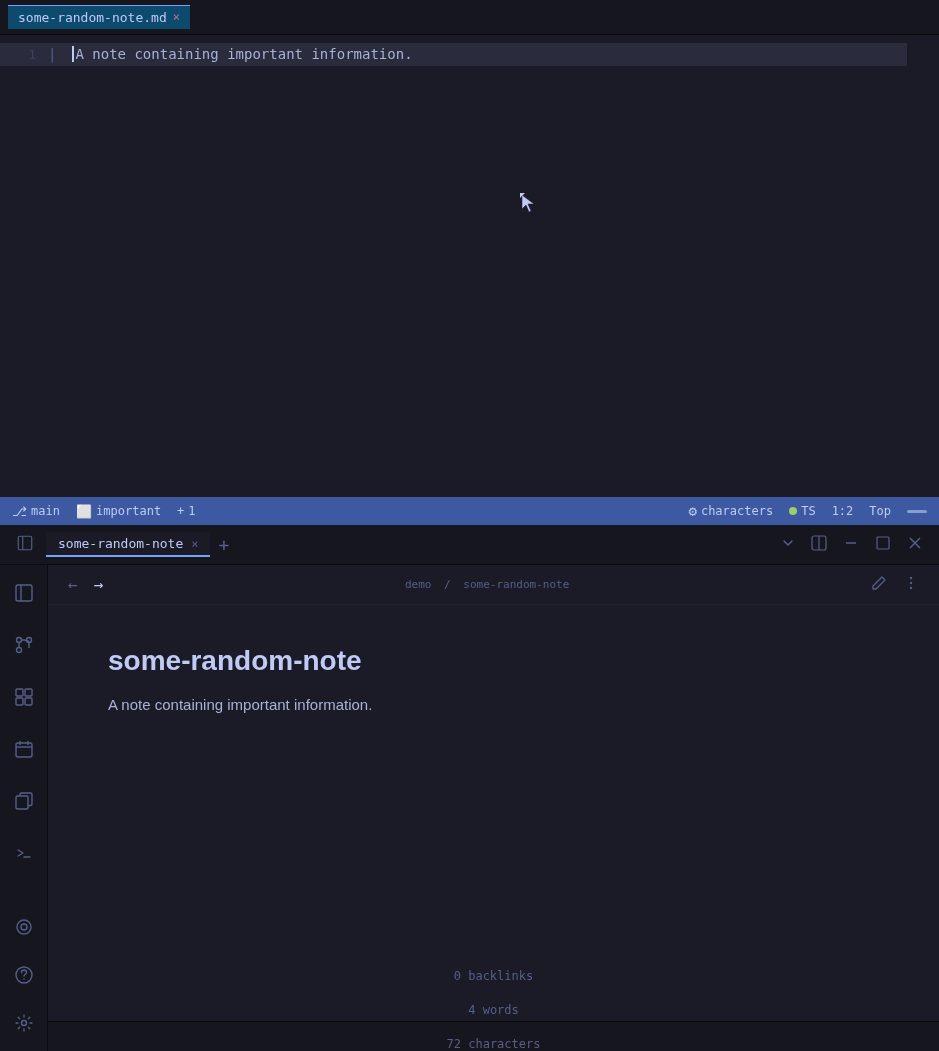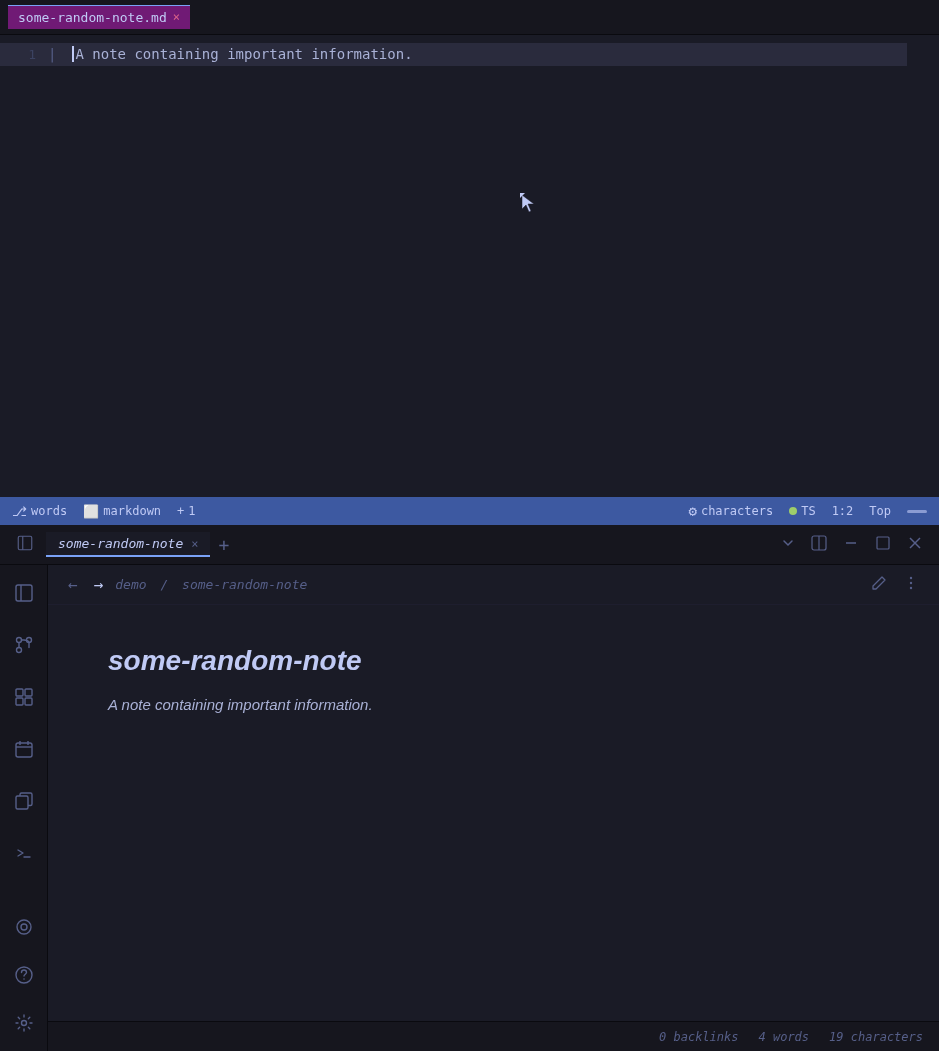--- a/index.html
+++ b/index.html
@@ -29,21 +29,21 @@
       display: flex;
       align-items: center;
       padding: 0 8px;
       border-bottom: 1px solid #0a0a0f;
     }
 
     .editor-tab {
       display: flex;
       gap: 6px;
       padding: 4px 10px;
-      background: #701a75;
+      background: #0c4a6e;
       border-top: 1px solid #7aa2f7;
       color: #c0caf5;
       font-size: 13px;
       cursor: pointer;
     }
 
     .tab-close {
       color: #f7768e;
       font-size: 12px;
       cursor: pointer;
@@ -172,21 +172,20 @@
       border-radius: 2px;
     }
 
     
     .preview-section {
       width: 100%;
       flex: 1;
       background: #fdba74;
       display: flex;
       flex-direction: column;
-      font-style: italic;
     }
 
     .preview-title-bar {
       height: 40px;
       background: #16161e;
       display: flex;
       align-items: center;
       padding: 0 12px;
       gap: 8px;
       border-bottom: 1px solid #0a0a0f;
@@ -301,22 +300,23 @@
       cursor: pointer;
       padding: 4px;
     }
 
     .nav-btn.active {
       color: #c0caf5;
     }
 
     .breadcrumb {
       flex: 1;
-      color: #565f89;
-      font-size: 13px;
+      text-align: center;
+      color: #565f89;
+      font-size: 11px;
     }
 
     .breadcrumb .sep {
       margin: 0 6px;
     }
 
     .nav-actions {
       display: flex;
       gap: 8px;
       color: #565f89;
@@ -357,20 +357,21 @@
       height: 30px;
       background: #16161e;
       border-top: 1px solid #0a0a0f;
       display: flex;
       align-items: center;
       justify-content: flex-end;
       padding: 0 16px;
       gap: 20px;
       font-size: 12px;
       color: #565f89;
+      flex-direction: column;
     }
 
     
     .icon-svg {
       width: 18px;
       height: 18px;
       fill: none;
       stroke: currentColor;
       stroke-width: 1.5;
     }
@@ -399,25 +400,25 @@
     <div class="mouse-cursor">
       <svg width="16" height="20" viewBox="0 0 16 20" fill="none">
         <path d="M2 2L2 16L6 12L9 19L11 18L8 11L14 11Z" fill="#c0caf5" stroke="#1a1b26" stroke-width="0.5"></path>
       </svg>
     </div>
   </div>
 
   <div class="status-bar">
     <div class="status-item">
       <span class="status-icon">⎇</span>
-      <span>words</span>
+      <span>main</span>
     </div>
     <div class="status-item">
       <span class="status-icon">⬜</span>
-      <span>markdown</span>
+      <span>important</span>
     </div>
     <div class="status-item">
       <span>+</span>
       <span>1</span>
     </div>
     <div class="status-right">
       <div class="status-item">
         <span style="font-size:14px;">⚙</span>
         <span>characters</span>
       </div>
@@ -586,17 +587,17 @@
       </div>
 
       <div class="preview-content">
         <h1 class="preview-title">some-random-note</h1>
         <p class="preview-text">A note containing important information.</p>
       </div>
 
       <div class="preview-status-bar">
         <span>0 backlinks</span>
         <span>4 words</span>
-        <span>19 characters</span>
+        <span>72 characters</span>
       </div>
     </div>
   </div>
 </div>
 
 </body></html>

